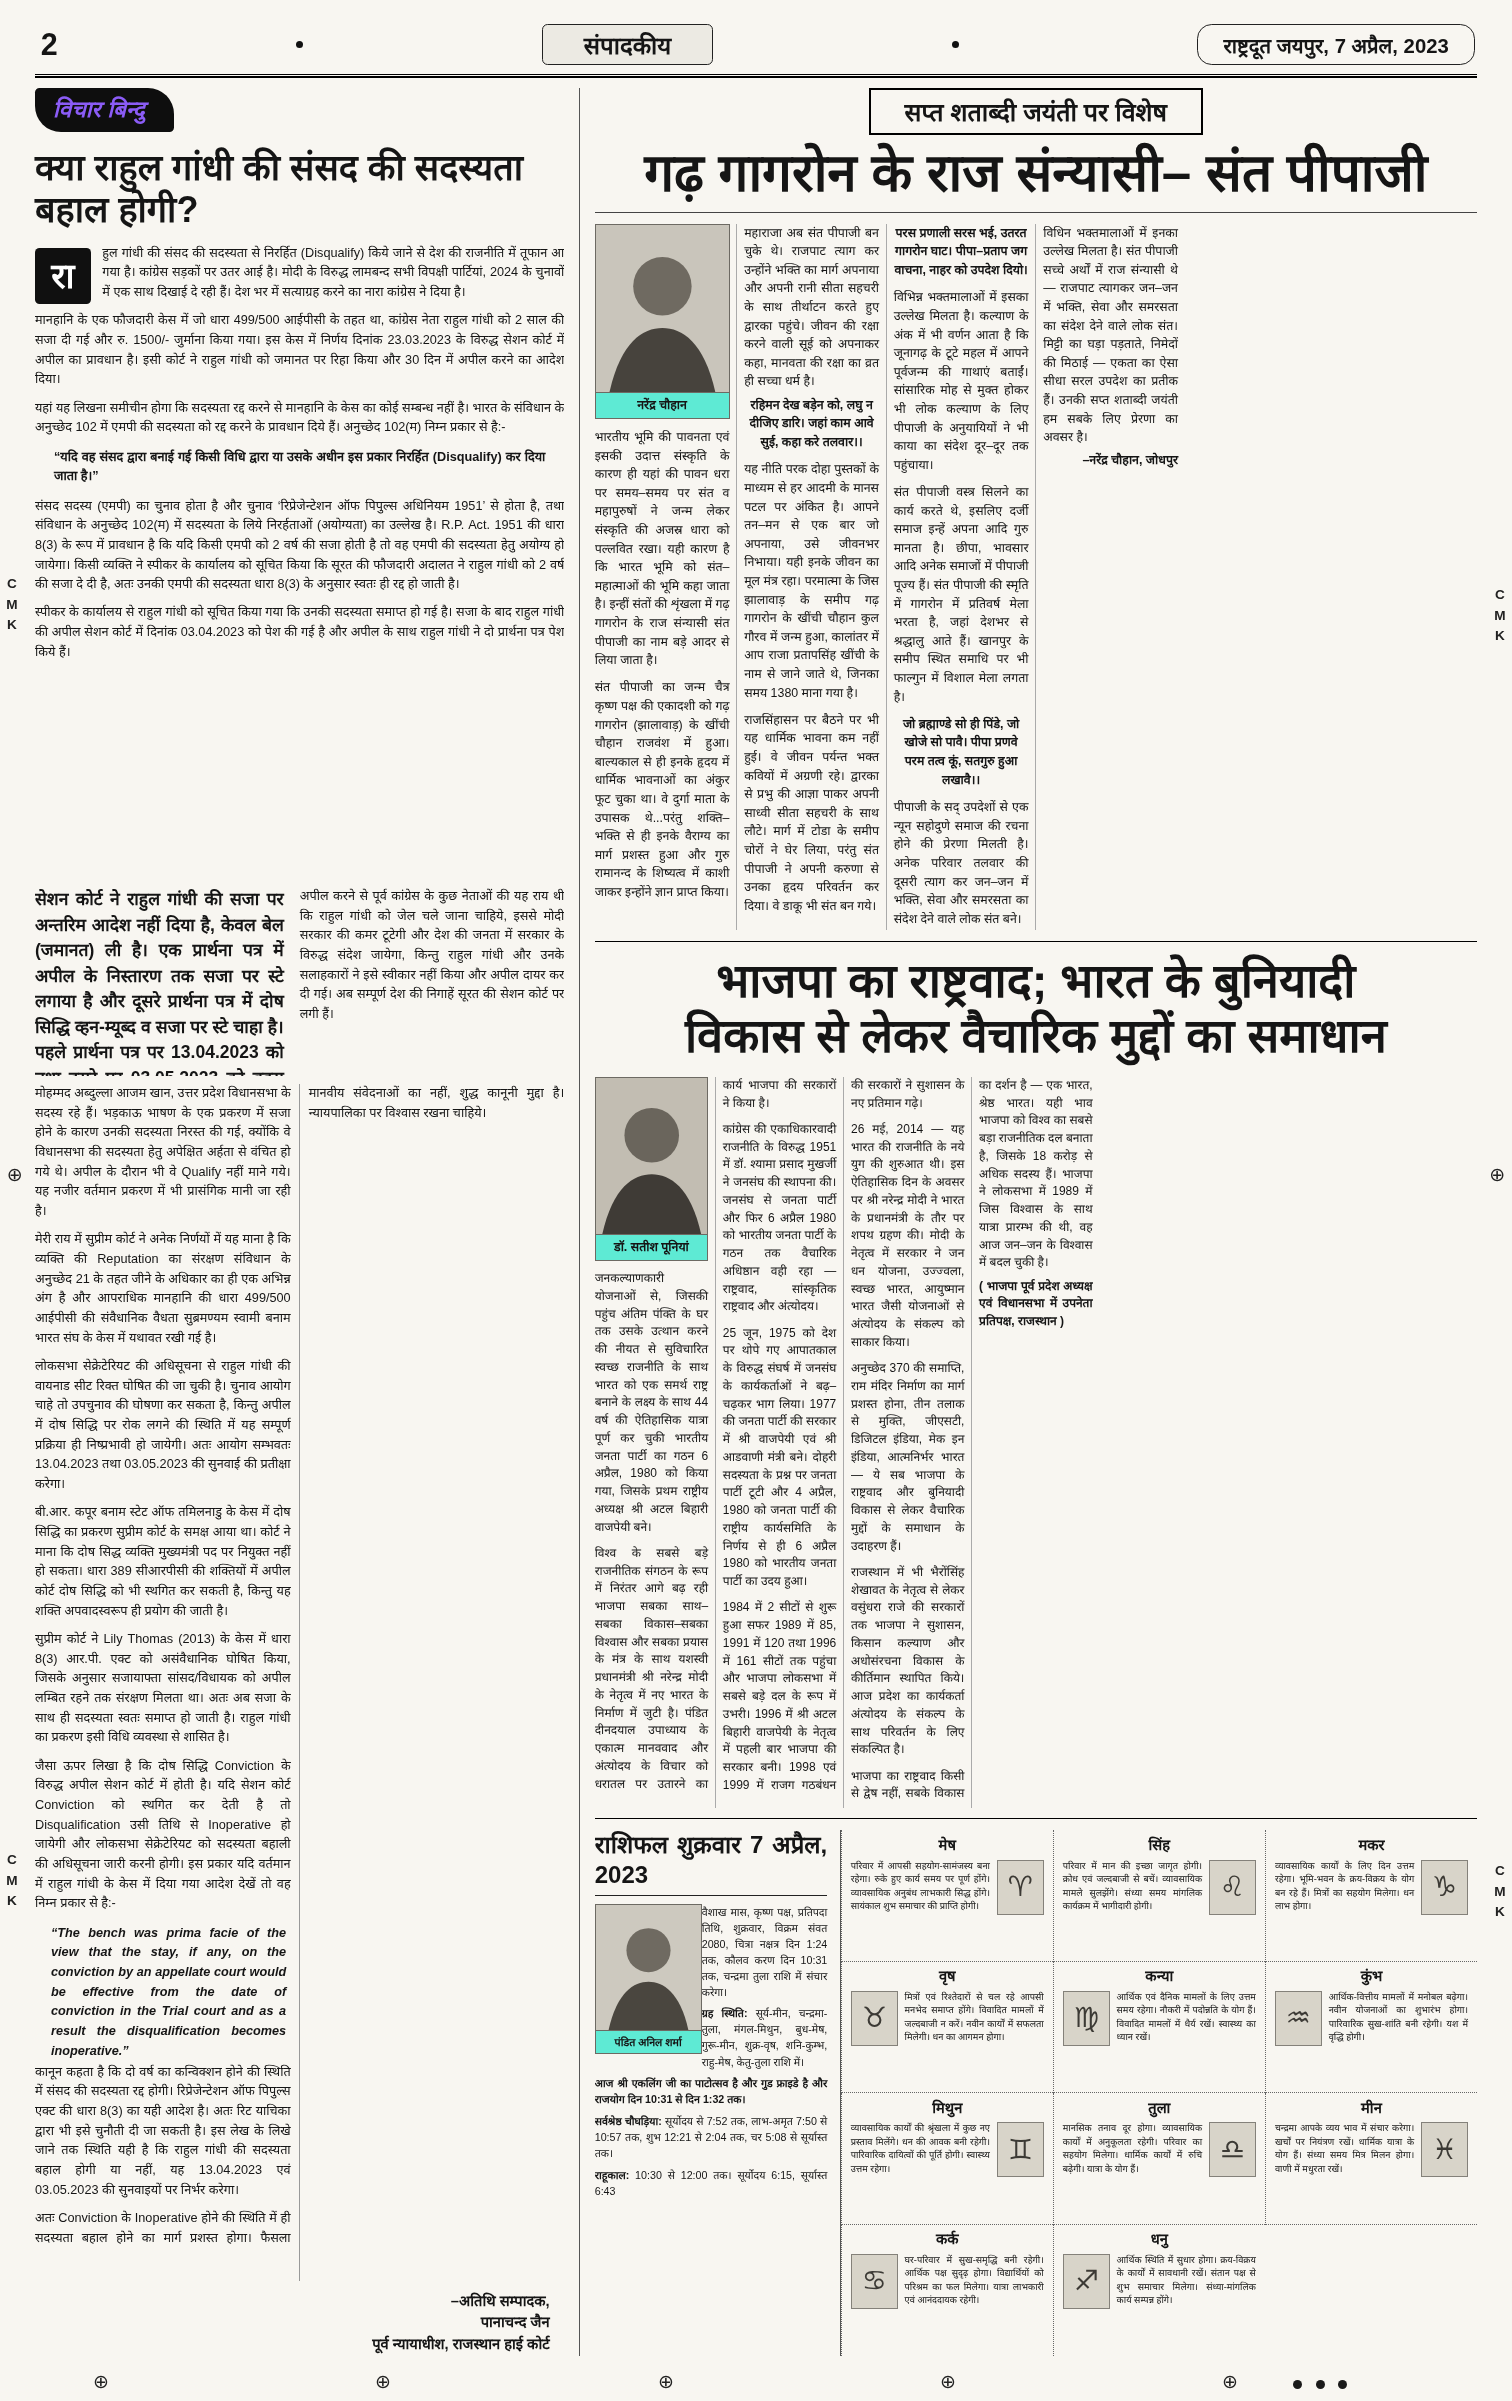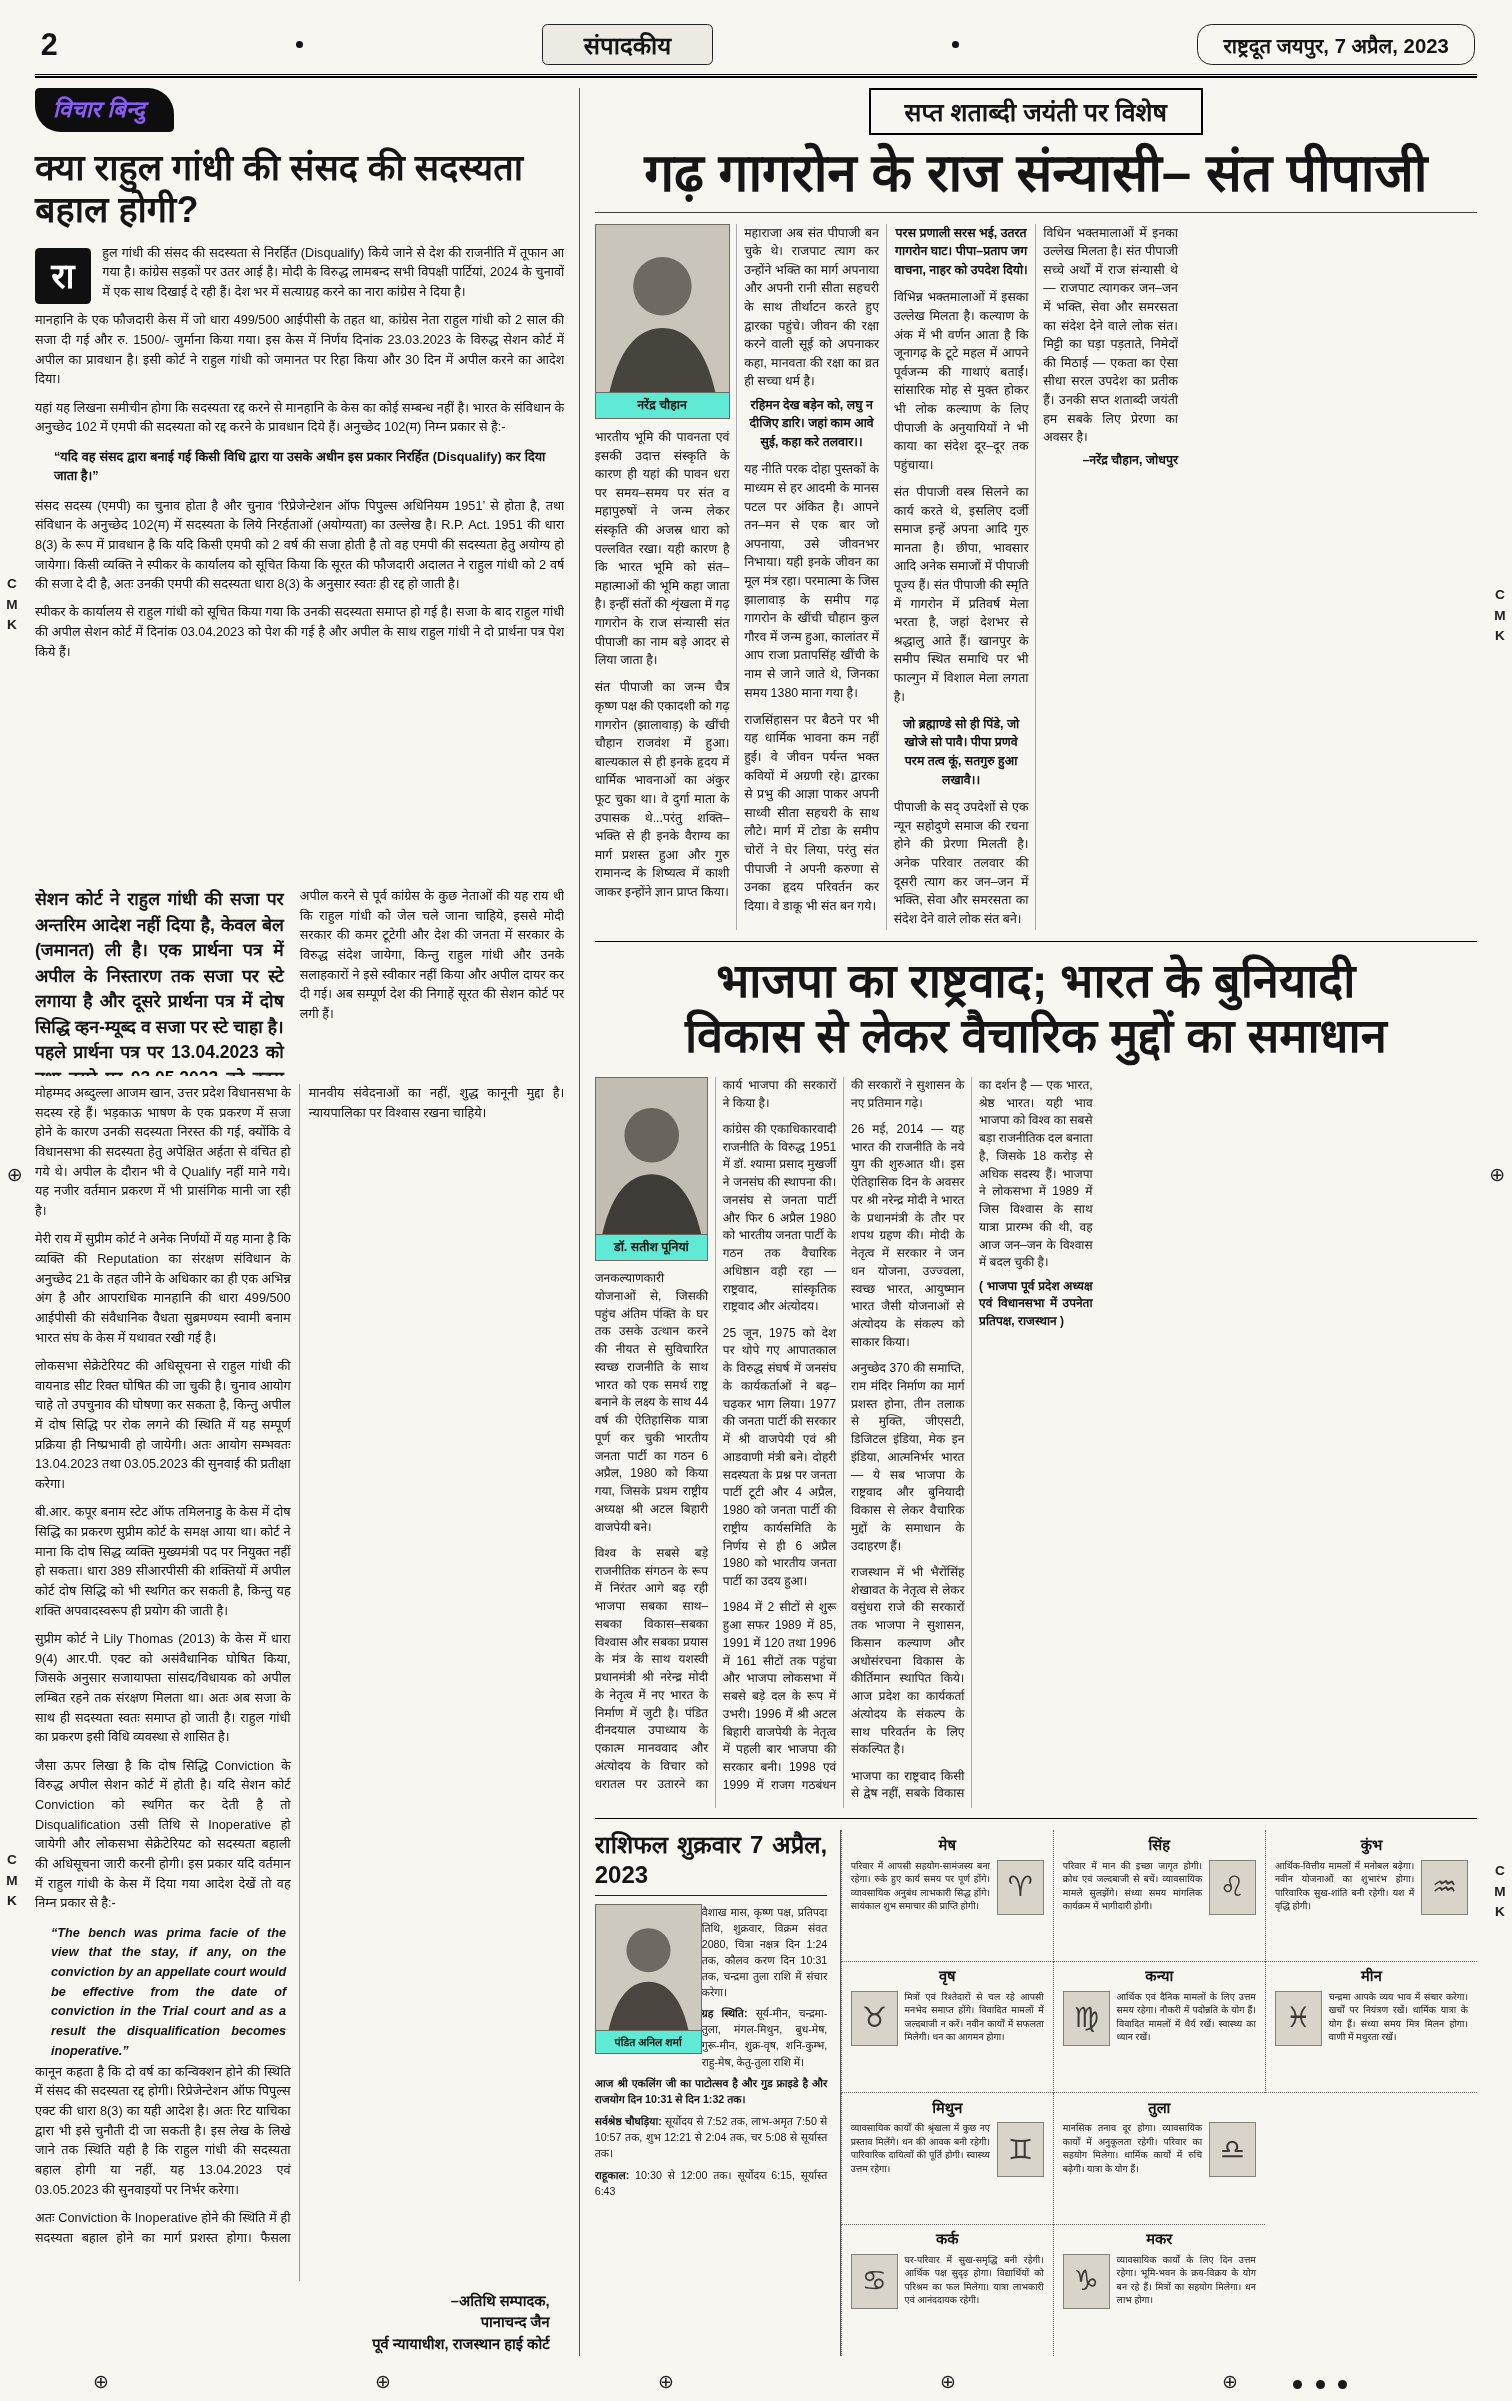--- a/index.html
+++ b/index.html
@@ -133,21 +133,21 @@
           <div class="highlight">सेशन कोर्ट ने राहुल गांधी की सजा पर अन्तरिम आदेश नहीं दिया है, केवल बेल (जमानत) ली है। एक प्रार्थना पत्र में अपील के निस्तारण तक सजा पर स्टे लगाया है और दूसरे प्रार्थना पत्र में दोष सिद्धि व्हन-म्यूब्द व सजा पर स्टे चाहा है। पहले प्रार्थना पत्र पर 13.04.2023 को तथा दूसरे पर 03.05.2023 को बहस होगी।</div>
           <div class="side-text">अपील करने से पूर्व कांग्रेस के कुछ नेताओं की यह राय थी कि राहुल गांधी को जेल चले जाना चाहिये, इससे मोदी सरकार की कमर टूटेगी और देश की जनता में सरकार के विरुद्ध संदेश जायेगा, किन्तु राहुल गांधी और उनके सलाहकारों ने इसे स्वीकार नहीं किया और अपील दायर कर दी गई। अब सम्पूर्ण देश की निगाहें सूरत की सेशन कोर्ट पर लगी हैं।</div>
         </div>
 
         <div class="two-col">
           <div>
               <p class="body-p">मोहम्मद अब्दुल्ला आजम खान, उत्तर प्रदेश विधानसभा के सदस्य रहे हैं। भड़काऊ भाषण के एक प्रकरण में सजा होने के कारण उनकी सदस्यता निरस्त की गई, क्योंकि वे विधानसभा की सदस्यता हेतु अपेक्षित अर्हता से वंचित हो गये थे। अपील के दौरान भी वे Qualify नहीं माने गये। यह नजीर वर्तमान प्रकरण में भी प्रासंगिक मानी जा रही है।</p>
               <p class="body-p">मेरी राय में सुप्रीम कोर्ट ने अनेक निर्णयों में यह माना है कि व्यक्ति की Reputation का संरक्षण संविधान के अनुच्छेद 21 के तहत जीने के अधिकार का ही एक अभिन्न अंग है और आपराधिक मानहानि की धारा 499/500 आईपीसी की संवैधानिक वैधता सुब्रमण्यम स्वामी बनाम भारत संघ के केस में यथावत रखी गई है।</p>
               <p class="body-p">लोकसभा सेक्रेटेरियट की अधिसूचना से राहुल गांधी की वायनाड सीट रिक्त घोषित की जा चुकी है। चुनाव आयोग चाहे तो उपचुनाव की घोषणा कर सकता है, किन्तु अपील में दोष सिद्धि पर रोक लगने की स्थिति में यह सम्पूर्ण प्रक्रिया ही निष्प्रभावी हो जायेगी। अतः आयोग सम्भवतः 13.04.2023 तथा 03.05.2023 की सुनवाई की प्रतीक्षा करेगा।</p>
               <p class="body-p">बी.आर. कपूर बनाम स्टेट ऑफ तमिलनाडु के केस में दोष सिद्धि का प्रकरण सुप्रीम कोर्ट के समक्ष आया था। कोर्ट ने माना कि दोष सिद्ध व्यक्ति मुख्यमंत्री पद पर नियुक्त नहीं हो सकता। धारा 389 सीआरपीसी की शक्तियों में अपील कोर्ट दोष सिद्धि को भी स्थगित कर सकती है, किन्तु यह शक्ति अपवादस्वरूप ही प्रयोग की जाती है।</p>
-              <p class="body-p">सुप्रीम कोर्ट ने Lily Thomas (2013) के केस में धारा 9(4) आर.पी. एक्ट को असंवैधानिक घोषित किया, जिसके अनुसार सजायाफ्ता सांसद/विधायक को अपील लम्बित रहने तक संरक्षण मिलता था। अतः अब सजा के साथ ही सदस्यता स्वतः समाप्त हो जाती है। राहुल गांधी का प्रकरण इसी विधि व्यवस्था से शासित है।</p>
+              <p class="body-p">सुप्रीम कोर्ट ने Lily Thomas (2013) के केस में धारा 8(3) आर.पी. एक्ट को असंवैधानिक घोषित किया, जिसके अनुसार सजायाफ्ता सांसद/विधायक को अपील लम्बित रहने तक संरक्षण मिलता था। अतः अब सजा के साथ ही सदस्यता स्वतः समाप्त हो जाती है। राहुल गांधी का प्रकरण इसी विधि व्यवस्था से शासित है।</p>
               <p class="body-p">जैसा ऊपर लिखा है कि दोष सिद्धि Conviction के विरुद्ध अपील सेशन कोर्ट में होती है। यदि सेशन कोर्ट Conviction को स्थगित कर देती है तो Disqualification उसी तिथि से Inoperative हो जायेगी और लोकसभा सेक्रेटेरियट को सदस्यता बहाली की अधिसूचना जारी करनी होगी। इस प्रकार यदि वर्तमान में राहुल गांधी के केस में दिया गया आदेश देखें तो वह निम्न प्रकार से है:-</p>
             </div>
           <p class="en-quote">“The bench was prima facie of the view that the stay, if any, on the conviction by an appellate court would be effective from the date of conviction in the Trial court and as a result the disqualification becomes inoperative.”</p>
           <div>
               <p class="body-p">कानून कहता है कि दो वर्ष का कन्विक्शन होने की स्थिति में संसद की सदस्यता रद्द होगी। रिप्रेजेन्टेशन ऑफ पिपुल्स एक्ट की धारा 8(3) का यही आदेश है। अतः रिट याचिका द्वारा भी इसे चुनौती दी जा सकती है। इस लेख के लिखे जाने तक स्थिति यही है कि राहुल गांधी की सदस्यता बहाल होगी या नहीं, यह 13.04.2023 एवं 03.05.2023 की सुनवाइयों पर निर्भर करेगा।</p>
               <p class="body-p">अतः Conviction के Inoperative होने की स्थिति में ही सदस्यता बहाल होने का मार्ग प्रशस्त होगा। फैसला मानवीय संवेदनाओं का नहीं, शुद्ध कानूनी मुद्दा है। न्यायपालिका पर विश्वास रखना चाहिये।</p>
             </div>
         </div>
 
         <div class="signature">
@@ -301,20 +301,27 @@
 
               <div class="zcell">
                 <div class="zname">तुला</div>
                 <div>
                   <span class="zicon">♎</span>
                   <span class="ztext">मानसिक तनाव दूर होगा। व्यावसायिक कार्यों में अनुकूलता रहेगी। परिवार का सहयोग मिलेगा। धार्मिक कार्यों में रुचि बढ़ेगी। यात्रा के योग हैं।</span>
                 </div>
               </div>
 
 
+              <div class="zcell">
+                <div class="zname">धनु</div>
+                <div>
+                  <span class="zicon">♐</span>
+                  <span class="ztext">आर्थिक स्थिति में सुधार होगा। क्रय-विक्रय के कार्यों में सावधानी रखें। संतान पक्ष से शुभ समाचार मिलेगा। संध्या-मांगलिक कार्य सम्पन्न होंगे।</span>
+                </div>
+              </div>
 
               <div class="zcell">
                 <div class="zname">मकर</div>
                 <div>
                   <span class="zicon">♑</span>
                   <span class="ztext">व्यावसायिक कार्यों के लिए दिन उत्तम रहेगा। भूमि-भवन के क्रय-विक्रय के योग बन रहे हैं। मित्रों का सहयोग मिलेगा। धन लाभ होगा।</span>
                 </div>
               </div>
 
               <div class="zcell">

